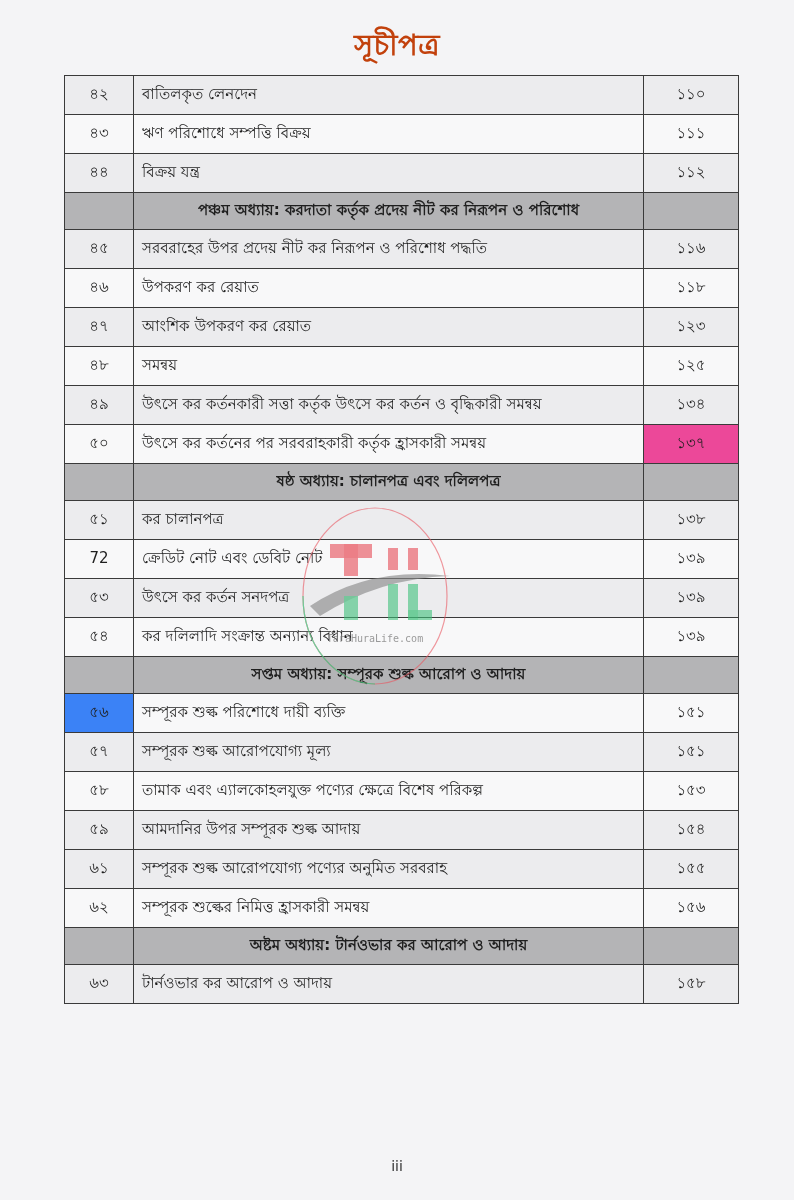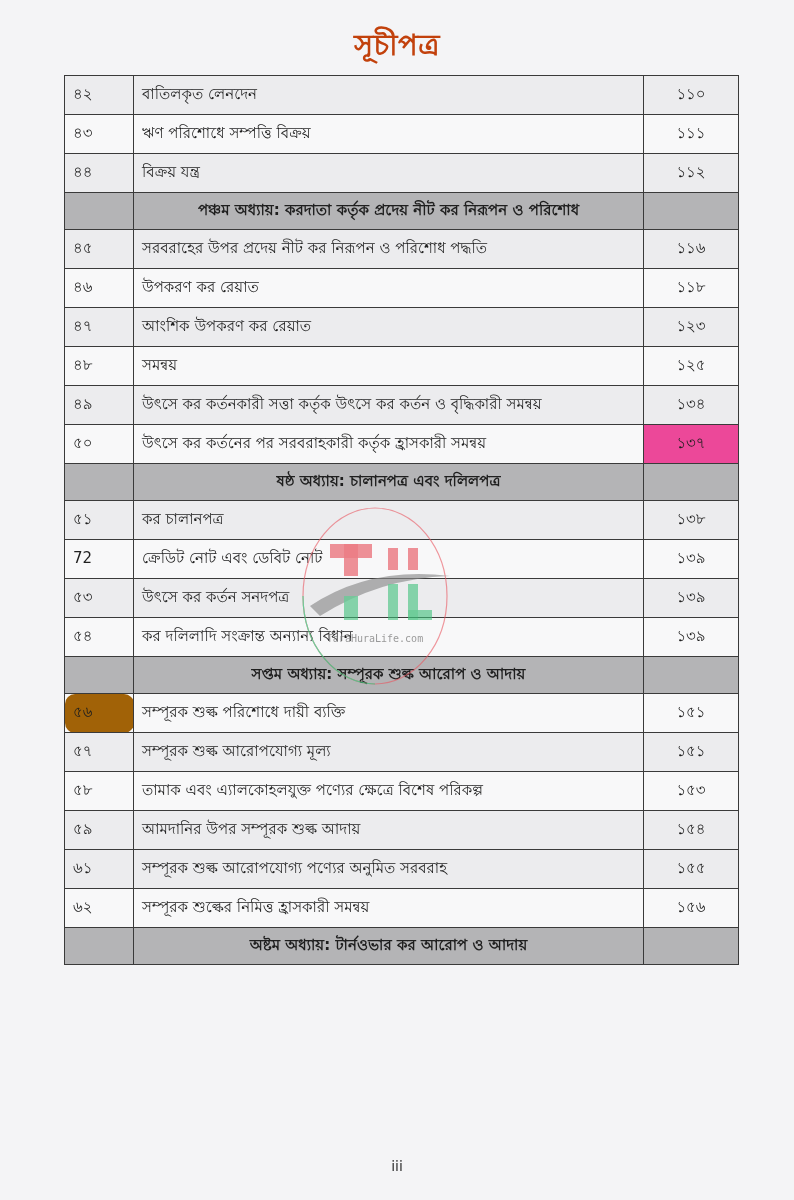--- a/index.html
+++ b/index.html
@@ -23,21 +23,21 @@
   }
   table.toc td {
     border: 1.4px solid #3a3a3a;
     height: 38px; padding: 0 8px;
     font-size: 15px; line-height: 1.15;
     white-space: nowrap; overflow: hidden;
   }
   table.toc col.c-num { width: 69px; }
   table.toc col.c-title { width: 510px; }
   table.toc col.c-page { width: 95px; }
-  td.num { text-align: left; }
+  td.num { text-align: center; }
   td.page { text-align: center; }
   td.title { text-align: left; }
   tr.row:nth-child(odd) td { background: #ededee; }
   tr.section td {
     background: #b4b4b6;
     font-weight: bold; text-align: center;
     height: 36px;
   }
   .page-number {
     position: absolute; top: 1158px; left: 0; width: 794px;
@@ -135,21 +135,21 @@
         <td class="num" style="background: rgb(248, 248, 249);">৫৪</td>
         <td class="title" style="background: rgb(248, 248, 249);">কর দলিলাদি সংক্রান্ত অন্যান্য বিধান</td>
         <td class="page" style="background: rgb(248, 248, 249);">১৩৯</td>
       </tr>
       <tr class="section">
         <td></td>
         <td>সপ্তম অধ্যায়: সম্পূরক শুল্ক আরোপ ও আদায়</td>
         <td></td>
       </tr>
       <tr class="row">
-        <td class="num" style="background: #a16207; border-radius: 10px;">৫৬</td>
+        <td class="num" style="background: #3b82f6;">৫৬</td>
         <td class="title" style="background: rgb(248, 248, 249);">সম্পূরক শুল্ক পরিশোধে দায়ী ব্যক্তি</td>
         <td class="page" style="background: rgb(248, 248, 249);">১৫১</td>
       </tr>
       <tr class="row">
         <td class="num" style="background: rgb(236, 236, 238);">৫৭</td>
         <td class="title" style="background: rgb(236, 236, 238);">সম্পূরক শুল্ক আরোপযোগ্য মূল্য</td>
         <td class="page" style="background: rgb(236, 236, 238);">১৫১</td>
       </tr>
       <tr class="row">
         <td class="num" style="background: rgb(248, 248, 249);">৫৮</td>
@@ -168,20 +168,25 @@
       </tr>
       <tr class="row">
         <td class="num" style="background: rgb(248, 248, 249);">৬২</td>
         <td class="title" style="background: rgb(248, 248, 249);">সম্পূরক শুল্কের নিমিত্ত হ্রাসকারী সমন্বয়</td>
         <td class="page" style="background: rgb(248, 248, 249);">১৫৬</td>
       </tr>
       <tr class="section">
         <td></td>
         <td>অষ্টম অধ্যায়: টার্নওভার কর আরোপ ও আদায়</td>
         <td></td>
+      </tr>
+      <tr class="row">
+        <td class="num" style="background: rgb(236, 236, 238);">৬৩</td>
+        <td class="title" style="background: rgb(236, 236, 238);">টার্নওভার কর আরোপ ও আদায়</td>
+        <td class="page" style="background: rgb(236, 236, 238);">১৫৮</td>
       </tr>
     </tbody>
 </table>
 
 <svg class="watermark" viewBox="0 0 150 190">
   <ellipse cx="75" cy="100" rx="72" ry="88" fill="none" stroke="#e8555f" stroke-width="1.2" opacity="0.8"></ellipse>
   <path d="M3 100 A72 88 0 0 0 75 188" fill="none" stroke="#3fc07a" stroke-width="1.2"></path>
   <rect x="30" y="48" width="42" height="14" fill="#e8555f" opacity="0.85"></rect>
   <rect x="44" y="48" width="14" height="32" fill="#e8555f" opacity="0.85"></rect>
   <rect x="88" y="52" width="10" height="22" fill="#e8555f" opacity="0.85"></rect>

